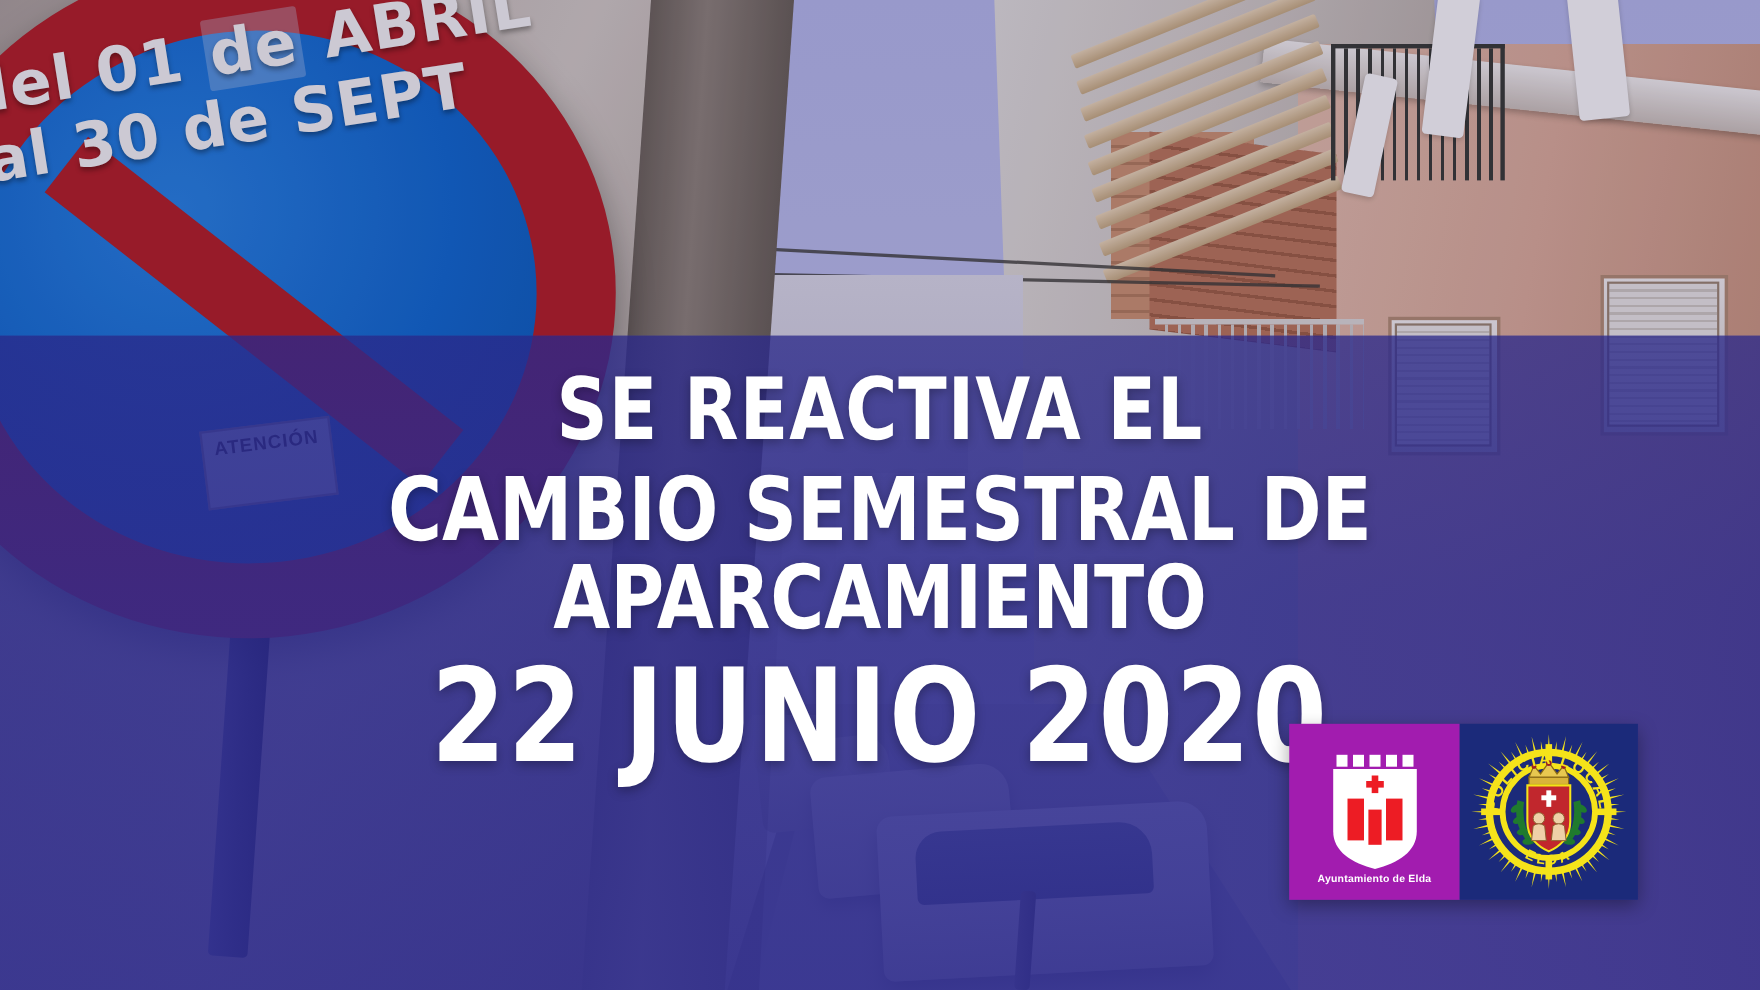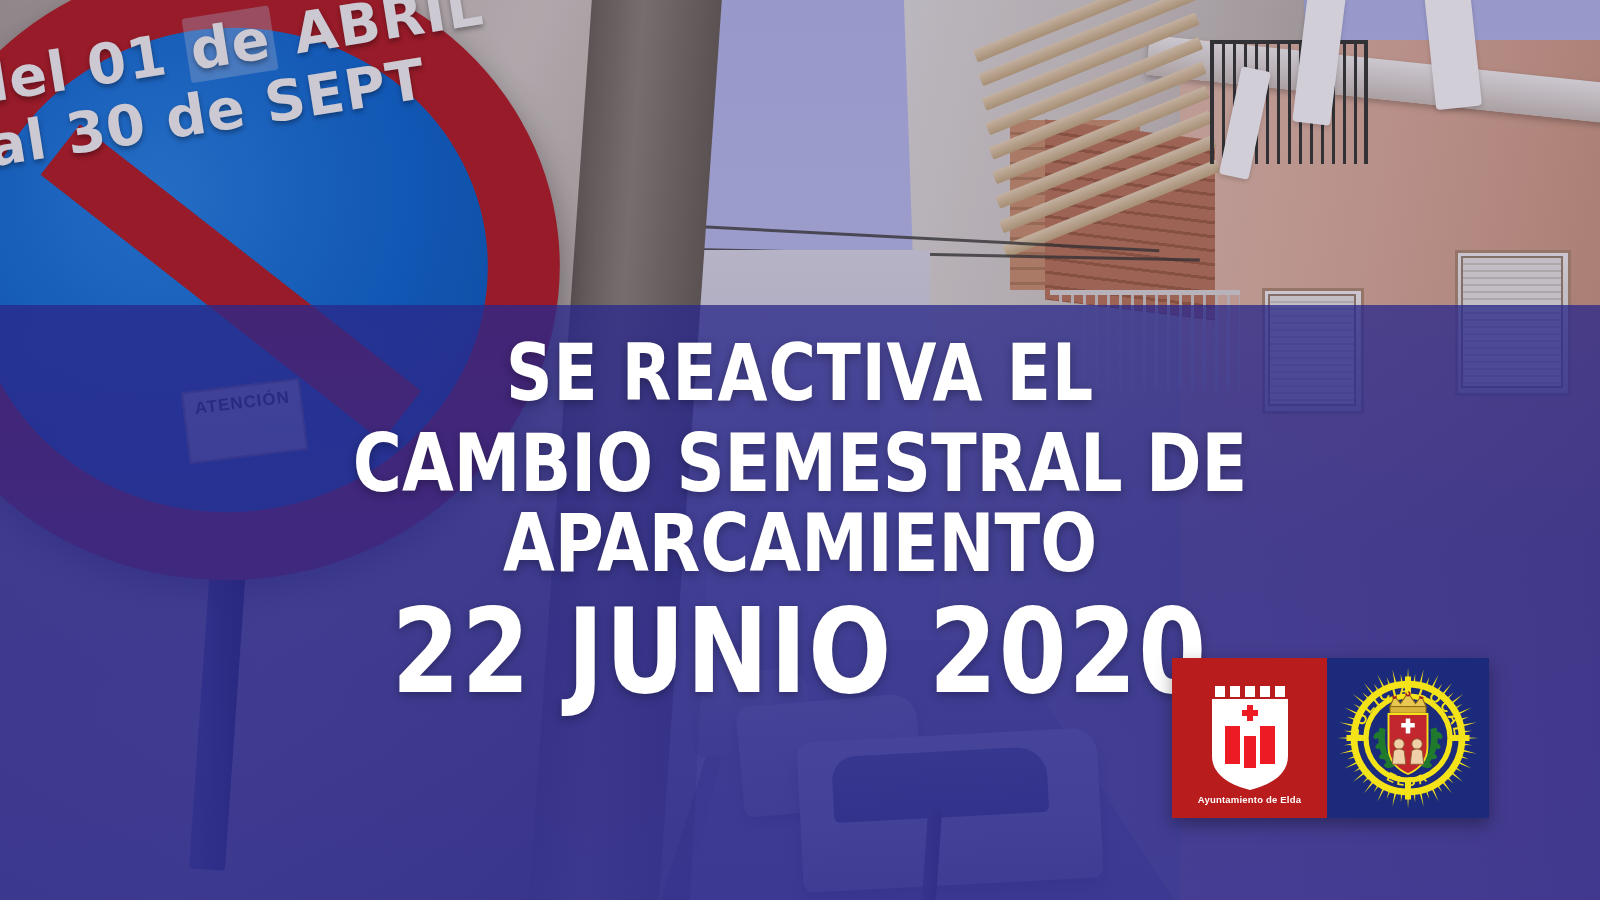--- a/index.html
+++ b/index.html
@@ -232,21 +232,21 @@
     transform:scaleX(.92);
   }
 
   
   .logos{
     position:absolute;left:1172px;top:658px;
     display:flex;align-items:stretch;
     box-shadow:0 6px 16px rgba(0,0,0,.35);
   }
   .logo-city{
-    width:155px;height:160px;background:#b91c1c;
+    width:155px;height:160px;background:#a21caf;
     position:relative;
   }
   .shield{
     position:absolute;left:50%;top:28px;transform:translateX(-50%);
     width:82px;
   }
   .logo-city-cap{
     text-align:center;color:#ffffff;
     font-size:9.5px;font-weight:bold;
     position:absolute;left:0;right:0;bottom:13px;

